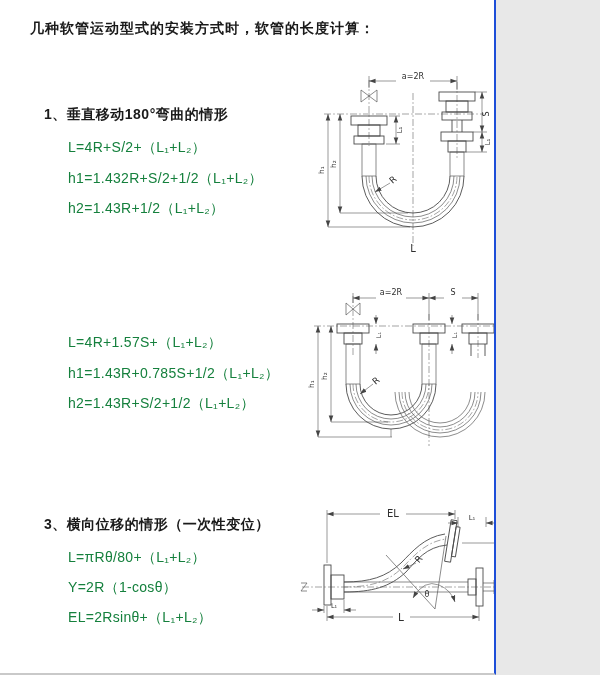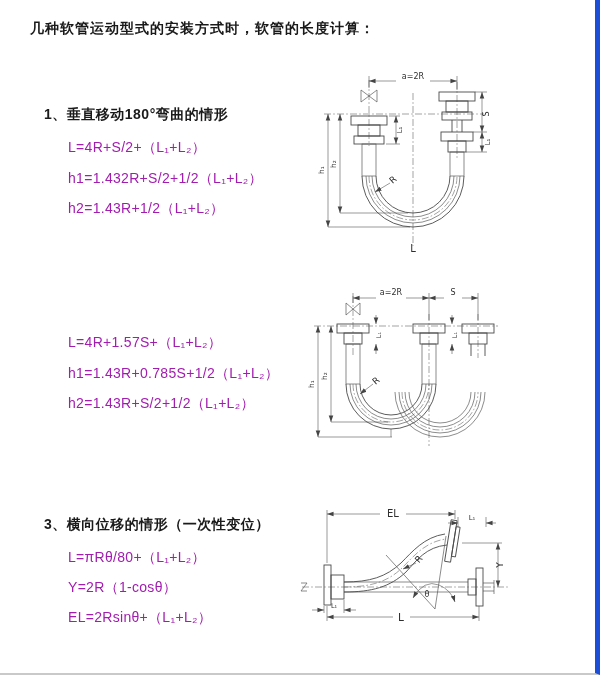--- a/index.html
+++ b/index.html
@@ -1,39 +1,39 @@
 <!DOCTYPE html>
 <html><head>
 <meta charset="utf-8">
 <style>
   html,body{margin:0;padding:0;background:#e8e8e8;}
   .page{
     position:relative;
-    width:600px;height:675px;
+    width:496px;height:675px;
     background:#ffffff;
     overflow:hidden;
     font-family:"Liberation Sans","DejaVu Sans",sans-serif;
     color:#1a1a1a;
-    border-right:5px solid #1d4ed8;
+    border-right:2px solid #1d4ed8;
     border-bottom:2px solid #c9c9c9;
     box-sizing:border-box;
     padding-left:24px;
   }
   .title{
     position:absolute;left:30px;top:20px;
     font-size:14px;font-weight:700;letter-spacing:1px;
   }
   .sec-head{
     position:absolute;left:44px;
     font-size:14px;font-weight:700;letter-spacing:0.5px;
   }
   .formula{
     position:absolute;left:68px;
     font-size:14px;font-weight:400;letter-spacing:0.3px;
-    color:#a21caf;
+    color:#15803d;
   }
   svg{position:absolute;}
   .ln{stroke:#4a4a4a;stroke-width:0.9;fill:none;}
   .thin{stroke:#5a5a5a;stroke-width:0.7;fill:none;}
   .dim{stroke:#555;stroke-width:0.6;fill:none;}
   .cl{stroke:#666;stroke-width:0.6;fill:none;stroke-dasharray:7 2.2 1.6 2.2;}
   .lbl{font-family:"DejaVu Sans",sans-serif;fill:#2e2e2e;}
 </style>
 </head>
 <body>

